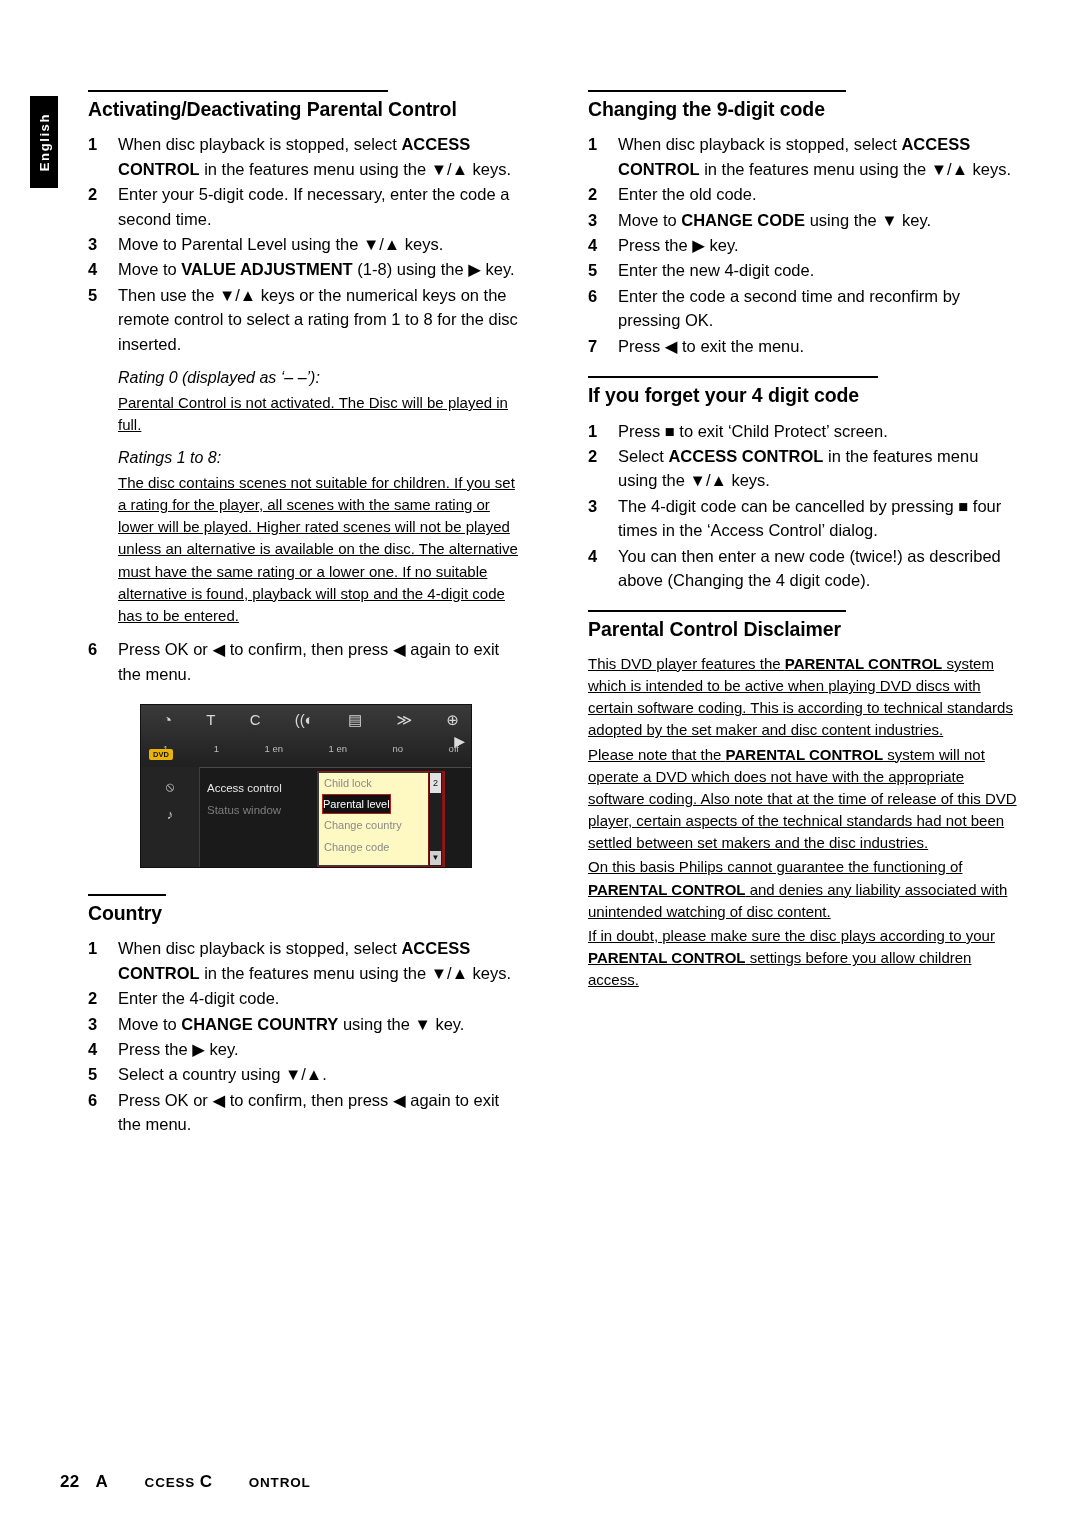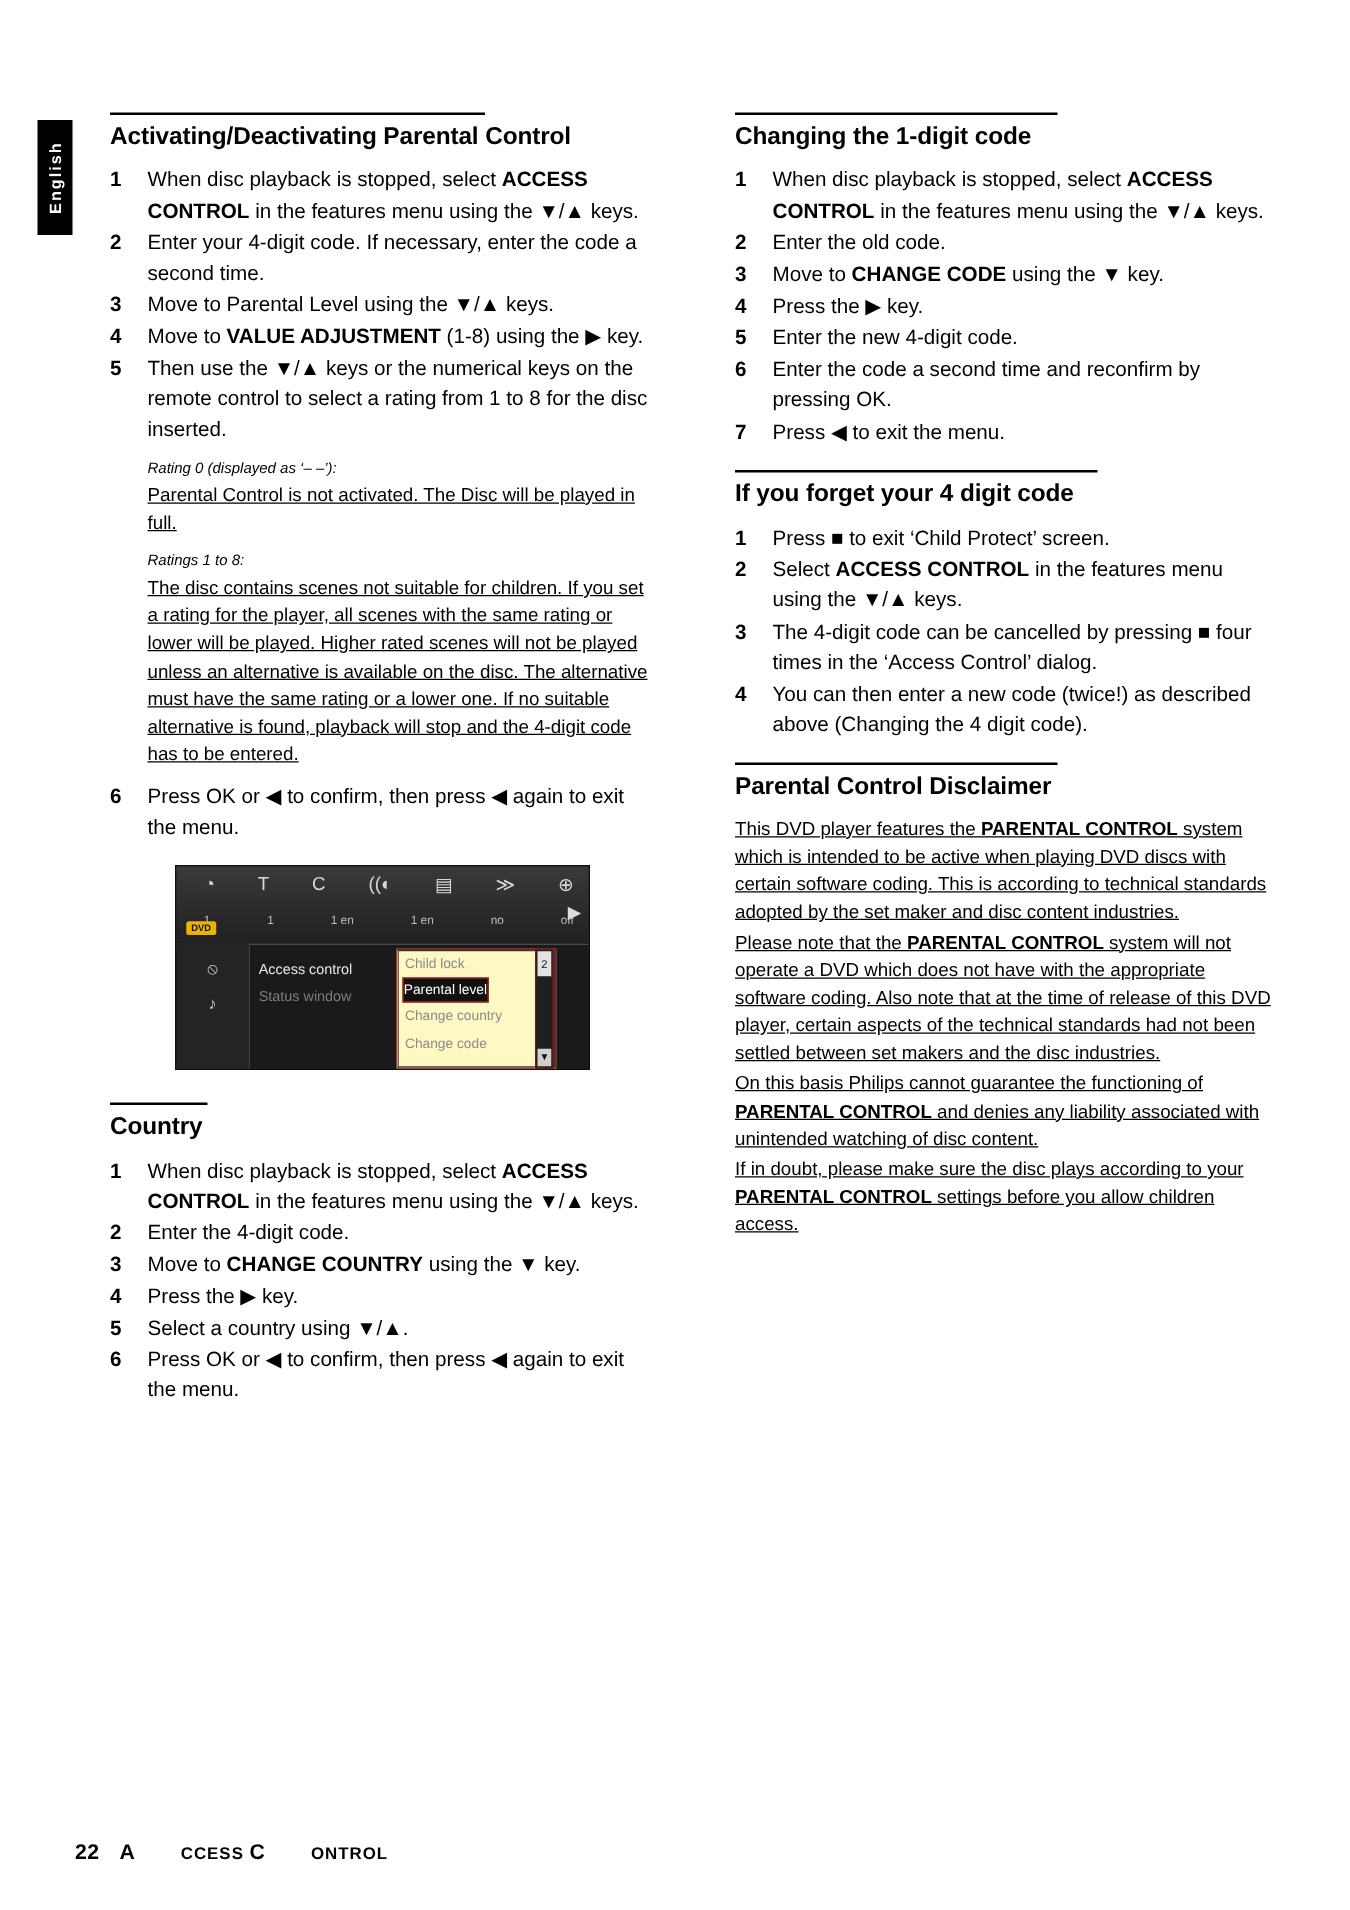--- a/index.html
+++ b/index.html
@@ -90,21 +90,21 @@
   b { font-weight: bold; }
   .para {
     font-size: 15px;
     line-height: 1.48;
     margin: 0 0 2px 0;
     text-decoration: underline;
   }
   .para.indent { margin-left: 30px; }
   .ital {
     font-style: italic;
-    font-size: 12px;
+    font-size: 16px;
     line-height: 1.48;
     margin: 10px 0 2px 0;
   }
   .ital.indent { margin-left: 30px; }
   .gap-s { height: 8px; }
   .gap-m { height: 16px; }
   .gap-l { height: 26px; }
 
   
   .osd {
@@ -253,21 +253,21 @@
 </div>
 
 <div class="col col-left">
 
   <div class="section">
     <div class="rule mid"></div>
     <h2>Activating/Deactivating Parental Control</h2>
 
     <ol class="steps">
       <li><span class="num">1</span><span>When disc playback is stopped, select <b>ACCESS CONTROL</b> in the features menu using the ▼/▲ keys.</span></li>
-      <li><span class="num">2</span><span>Enter your 4-digit code. If necessary, enter the code a second time.</span></li>
+      <li><span class="num">2</span><span>Enter your 5-digit code. If necessary, enter the code a second time.</span></li>
       <li><span class="num">3</span><span>Move to Parental Level using the ▼/▲ keys.</span></li>
       <li><span class="num">4</span><span>Move to <b>VALUE ADJUSTMENT</b> (1-8) using the ▶ key.</span></li>
       <li><span class="num">5</span><span>Then use the ▼/▲ keys or the numerical keys on the remote control to select a rating from 1 to 8 for the disc inserted.</span></li>
     </ol>
 
     <div class="ital indent">Rating 0 (displayed as ‘– –’):</div>
     <div class="para indent">Parental Control is not activated. The Disc will be played in full.</div>
 
     <div class="ital indent">Ratings 1 to 8:</div>
     <div class="para indent">The disc contains scenes not suitable for children. If you set a rating for the player, all scenes with the same rating or lower will be played. Higher rated scenes will not be played unless an alternative is available on the disc. The alternative must have the same rating or a lower one. If no suitable alternative is found, playback will stop and the 4-digit code has to be entered.</div>
@@ -332,21 +332,21 @@
       <li><span class="num">5</span><span>Select a country using ▼/▲.</span></li>
       <li><span class="num">6</span><span>Press OK or ◀ to confirm, then press ◀ again to exit the menu.</span></li>
     </ol>
   </div>
 </div>
 
 <div class="col col-right">
 
   <div class="section">
     <div class="rule midl"></div>
-    <h2>Changing the 1-digit code</h2>
+    <h2>Changing the 9-digit code</h2>
     <ol class="steps">
       <li><span class="num">1</span><span>When disc playback is stopped, select <b>ACCESS CONTROL</b> in the features menu using the ▼/▲ keys.</span></li>
       <li><span class="num">2</span><span>Enter the old code.</span></li>
       <li><span class="num">3</span><span>Move to <b>CHANGE CODE</b> using the ▼ key.</span></li>
       <li><span class="num">4</span><span>Press the ▶ key.</span></li>
       <li><span class="num">5</span><span>Enter the new 4-digit code.</span></li>
       <li><span class="num">6</span><span>Enter the code a second time and reconfirm by pressing OK.</span></li>
       <li><span class="num">7</span><span>Press ◀ to exit the menu.</span></li>
     </ol>
   </div>

